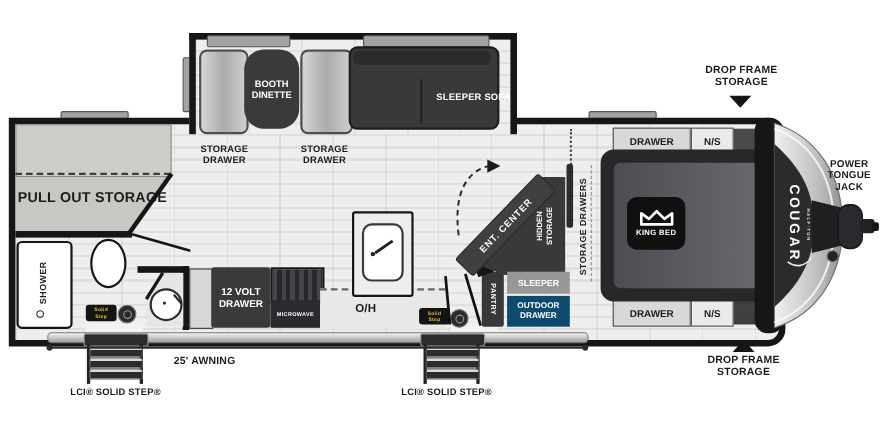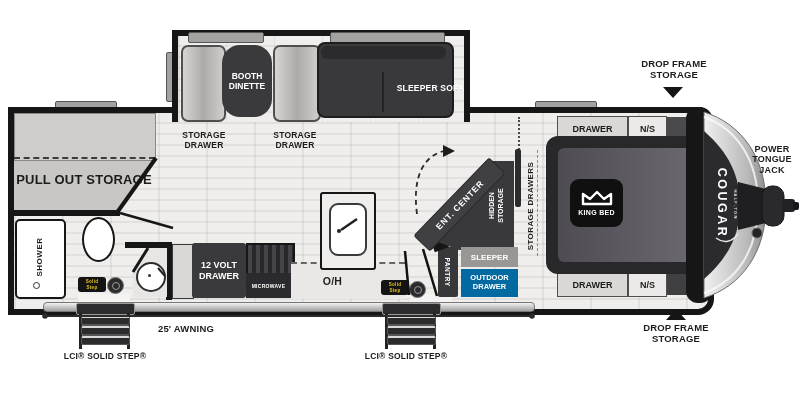--- a/index.html
+++ b/index.html
@@ -88,21 +88,21 @@
   <div class="abs badge-circle" style="left:409px;top:281px;width:15px;height:15px;">
       <span></span>
     </div>
 
   <div class="abs" style="left:438px;top:247px;width:20px;height:50px;background:#38373a;border-radius:2px;"></div>
   <div class="abs wall" style="left:432px;top:236px;width:15px;height:14px;transform:rotate(-20deg);"></div>
   <div class="abs" style="left:428px;top:160px;width:88px;height:92px;background:#39383b;clip-path:polygon(86px 1px,86px 90px,31px 90px,2px 79px,64px 1px);"></div>
   <div class="abs flexc" style="left:461px;top:247px;width:57px;height:20px;background:#999795;color:#fff;font-size:8px;">
     <div>SLEEPER</div>
   </div>
-  <div class="abs flexc" style="left:461px;top:269px;width:57px;height:28px;background:#0369a1;color:#fff;font-size:7.5px;line-height:1.15;">
+  <div class="abs flexc" style="left:461px;top:269px;width:57px;height:28px;background:#0c4a6e;color:#fff;font-size:7.5px;line-height:1.15;">
     <div>OUTDOOR</div>
     <div>DRAWER</div>
   </div>
 
   <div class="abs" style="left:658px;top:117px;width:44px;height:178px;background:linear-gradient(180deg,#4b4a4d,#3f3e41);"></div>
   <div class="abs" style="left:518px;top:117px;width:0;height:33px;border-left:2px dotted #4a4a4a;"></div>
   <div class="abs" style="left:515px;top:149px;width:6px;height:58px;background:#2c2b2e;border-radius:2px;"></div>
   <div class="abs" style="left:537px;top:150px;width:0;height:106px;border-left:1.5px dashed #8a8a8a;"></div>
 
   <div class="abs flexc" style="left:557px;top:116px;width:69px;height:23px;background:#d9d8d6;border:1.5px solid #4f4e4c;font-size:9px;">

